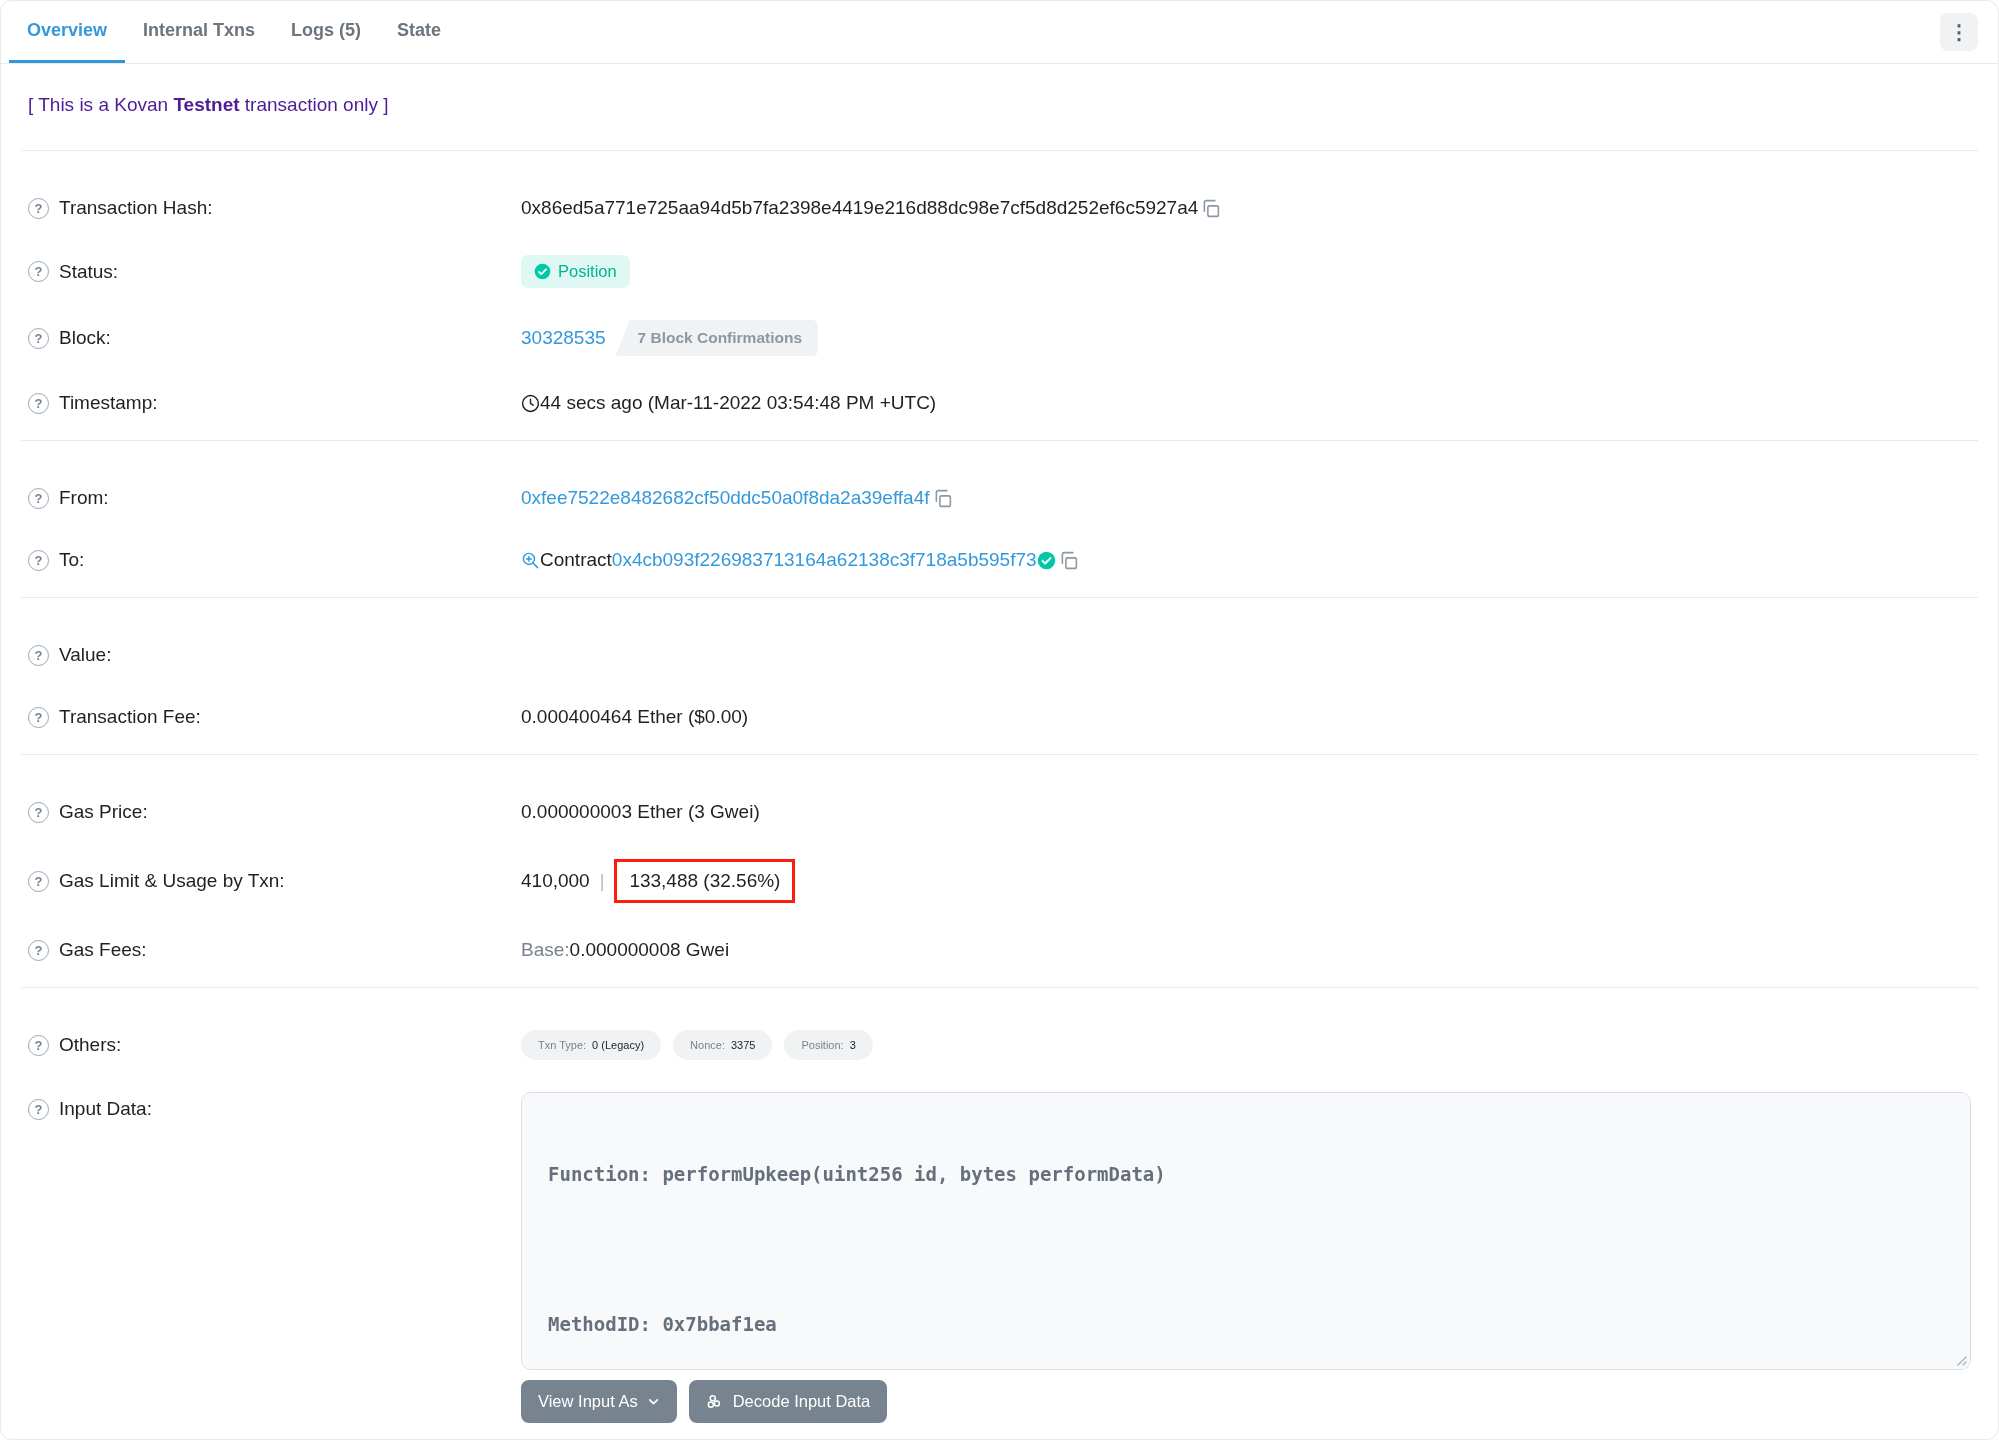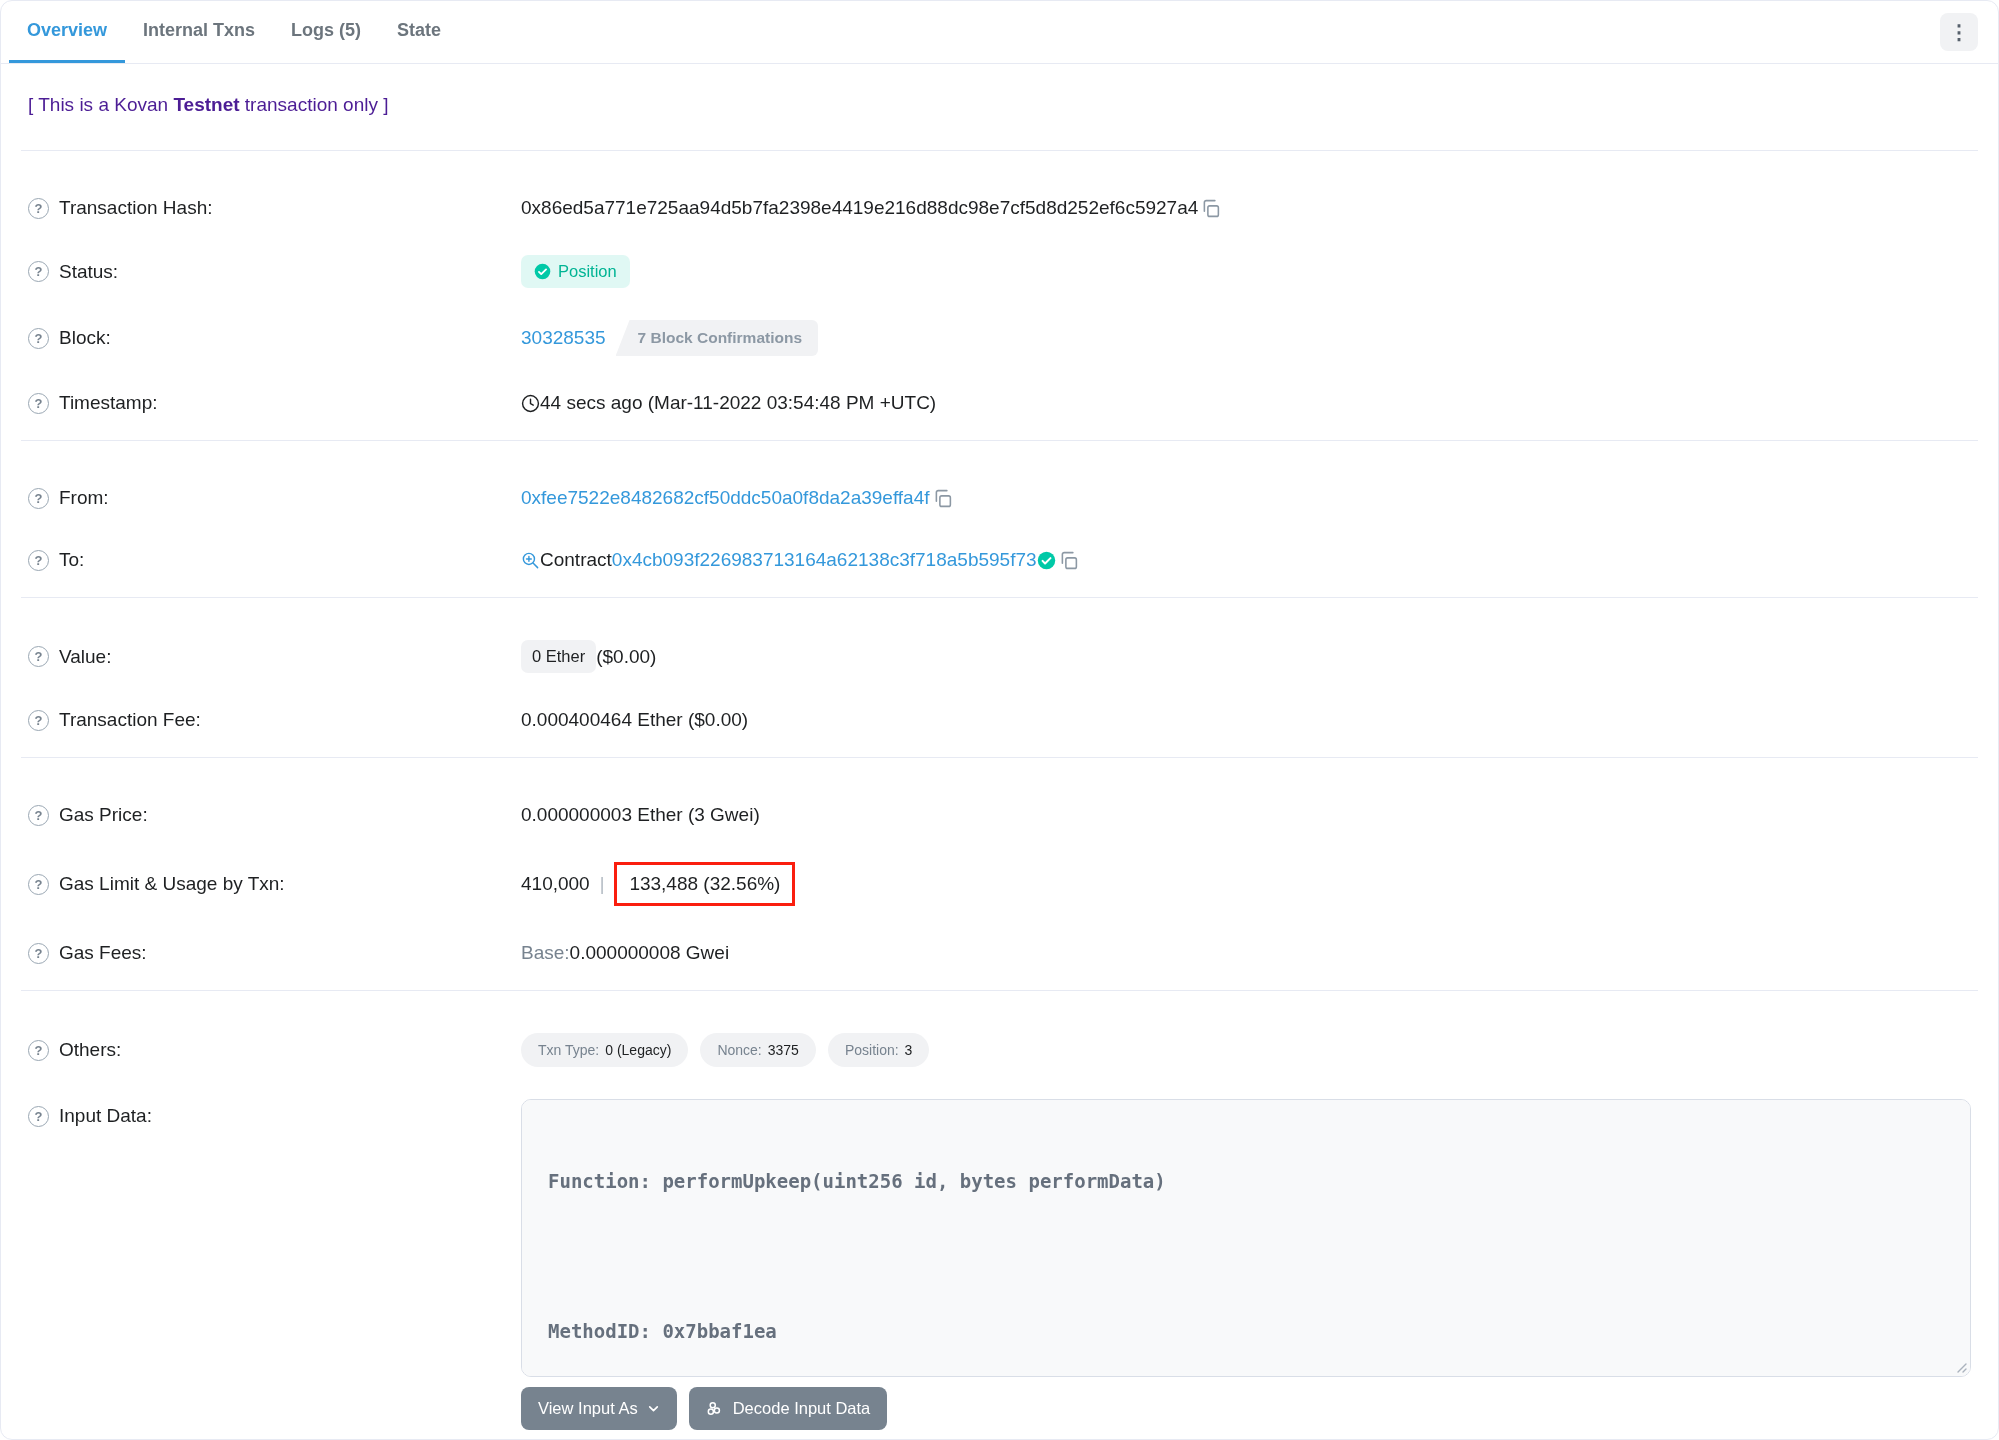--- a/index.html
+++ b/index.html
@@ -98,21 +98,21 @@
   .badge-soft {
     display: inline-block;
     background: #f1f2f4;
     color: #1e2022;
     font-size: 16.5px;
     padding: 7px 11px; border-radius: 7px;
   }
   .badge-kv {
     display: inline-flex; gap: 6px; align-items: center;
     background: #f1f2f4;
-    font-size: 14px;
+    font-size: 11px;
     padding: 9px 17px; border-radius: 18px;
     margin-right: 12px;
   }
   .badge-kv .k { color: #77838f; }
   .badge-kv .v { color: #1e2022; font-weight: 500; }
   
   .sep-bar { color: #b0b8c1; margin: 0 10px; font-size: 18px; }
   .red-annotation {
     display: inline-block;
     border: 3px solid #fa1e0e;
@@ -272,24 +272,20 @@
       </div>
     </div>
   </div>
 
   <div class="section">
 
     <div class="row">
       <div class="row-label">
         <span class="qicon">?</span>
         <span>Value:</span>
-      </div>
-      <div class="row-value">
-        <span class="badge-soft">0 Ether</span>
-        <span>($0.00)</span>
       </div>
     </div>
 
     <div class="row">
       <div class="row-label">
         <span class="qicon">?</span>
         <span>Transaction Fee:</span>
       </div>
       <div class="row-value">
         <span>0.000400464 Ether ($0.00)</span>

